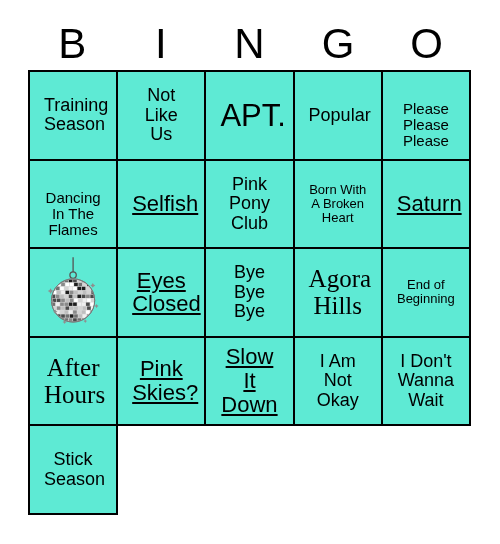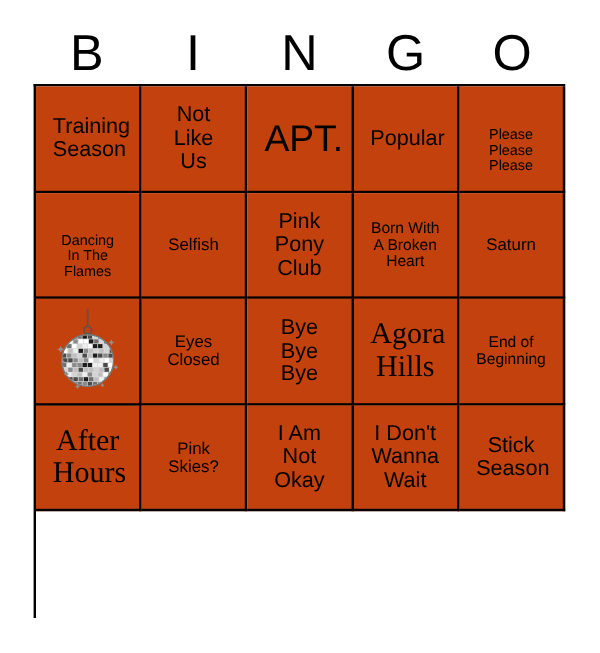--- a/index.html
+++ b/index.html
@@ -61,35 +61,35 @@
   .cell {
     border-right: 2px solid #000;
     border-bottom: 2px solid #000;
     box-sizing: border-box;
     display: flex;
     align-items: center;
     justify-content: center;
     text-align: center;
     padding: 2px 14px;
     overflow: hidden;
-    background: #c2410c;
+    background: #5eead4;
   }
   .cell-text {
     display: block;
     width: 100%;
     line-height: 1.08;
     white-space: pre-line;
     font-weight: 400;
   }
 
   
   .fs-xs  { font-size: 13px; }
-  .fs-sm  { font-size: 12px; margin-top: 20px; }
+  .fs-sm  { font-size: 15px; margin-top: 20px; }
   .fs-md  { font-size: 18px; }
-  .fs-lg  { font-size: 14px; }
+  .fs-lg  { font-size: 22px; text-decoration: underline; }
   .fs-xl  { font-size: 25px; font-family: Liberation Serif, serif; }
   .fs-xxl { font-size: 31px; }
 
   
   .free-cell {
     position: relative;
   }
   .disco {
     width: 62px;
     height: 74px;
@@ -335,20 +335,24 @@
       </div>
       <div class="cell">
         <span class="cell-text fs-xl">After
 Hours</span>
       </div>
       <div class="cell">
         <span class="cell-text fs-lg">Pink
 Skies?</span>
       </div>
       <div class="cell">
+        <span class="cell-text fs-lg">Slow It
+Down</span>
+      </div>
+      <div class="cell">
         <span class="cell-text fs-md">I Am
 Not
 Okay</span>
       </div>
       <div class="cell">
         <span class="cell-text fs-md">I Don't
 Wanna
 Wait</span>
       </div>
       <div class="cell">

